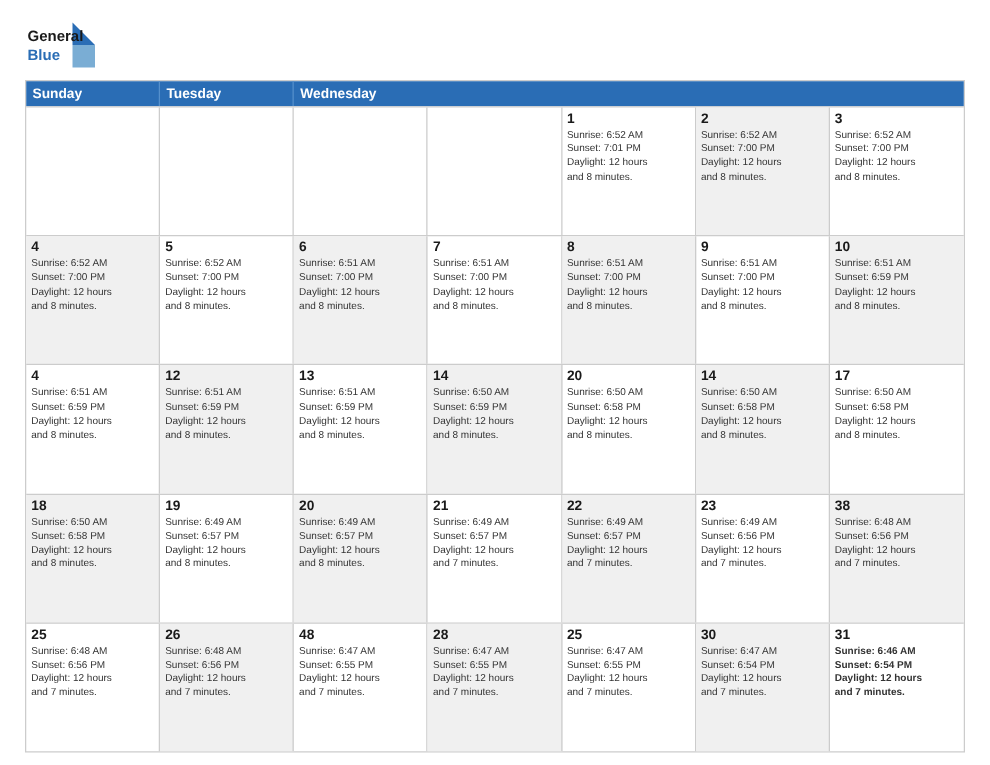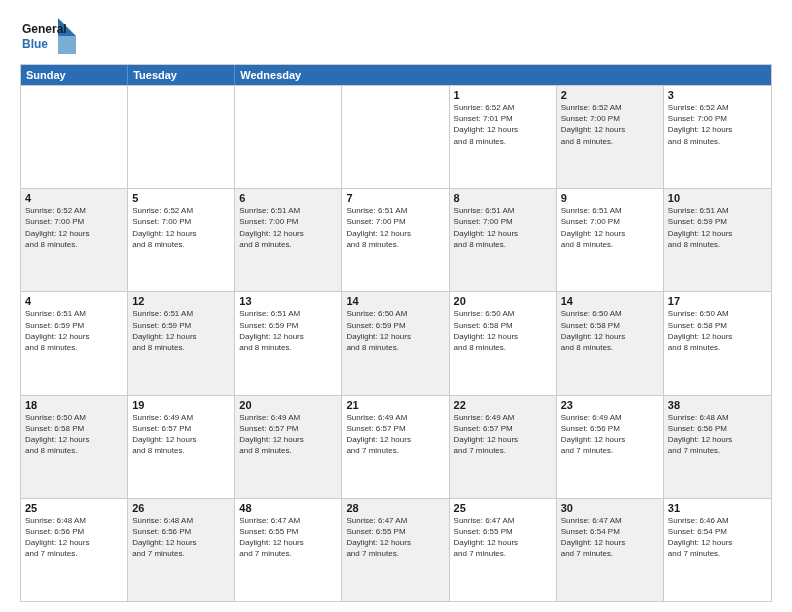--- a/index.html
+++ b/index.html
@@ -339,21 +339,21 @@
           </div>
           <div class="cal-cell shaded">
             <div class="day-num">30</div>
             <div class="day-info" style="white-space: pre-line;">Sunrise: 6:47 AM
 Sunset: 6:54 PM
 Daylight: 12 hours
 and 7 minutes.</div>
           </div>
           <div class="cal-cell">
             <div class="day-num">31</div>
-            <div class="day-info" style="white-space: pre-line;">Sunrise: 6:46 AM
+            <div class="day-info" style="white-space: pre-line; font-weight: bold;">Sunrise: 6:46 AM
 Sunset: 6:54 PM
 Daylight: 12 hours
 and 7 minutes.</div>
           </div>
         </div>
       </div>
   </div>
 </div>
 
 </body></html>

